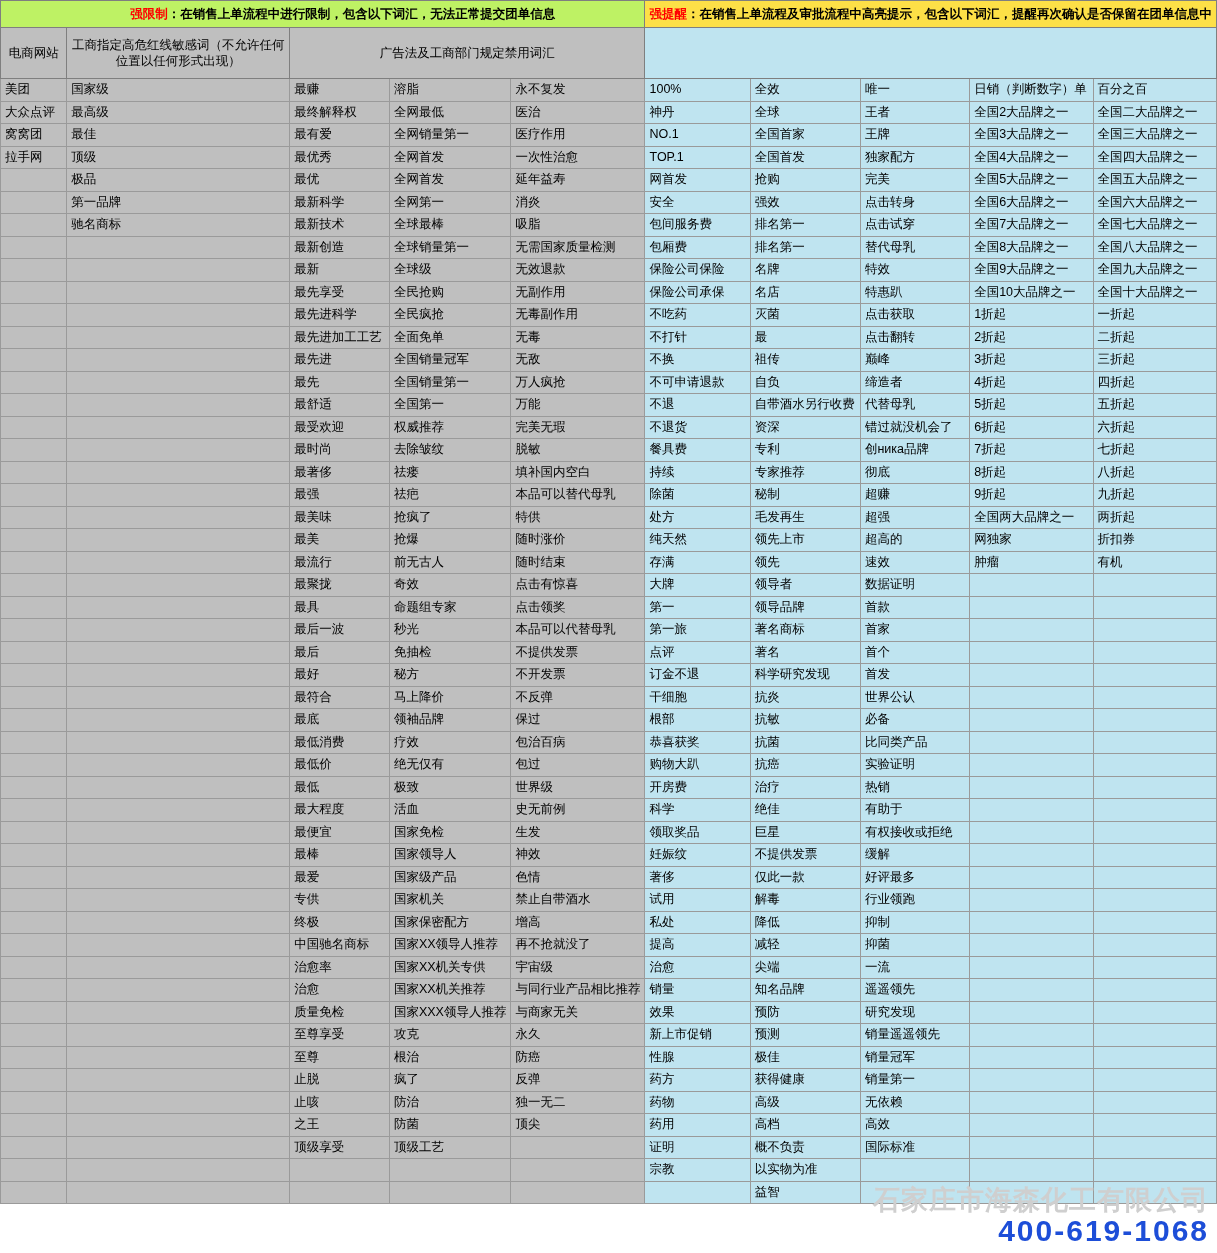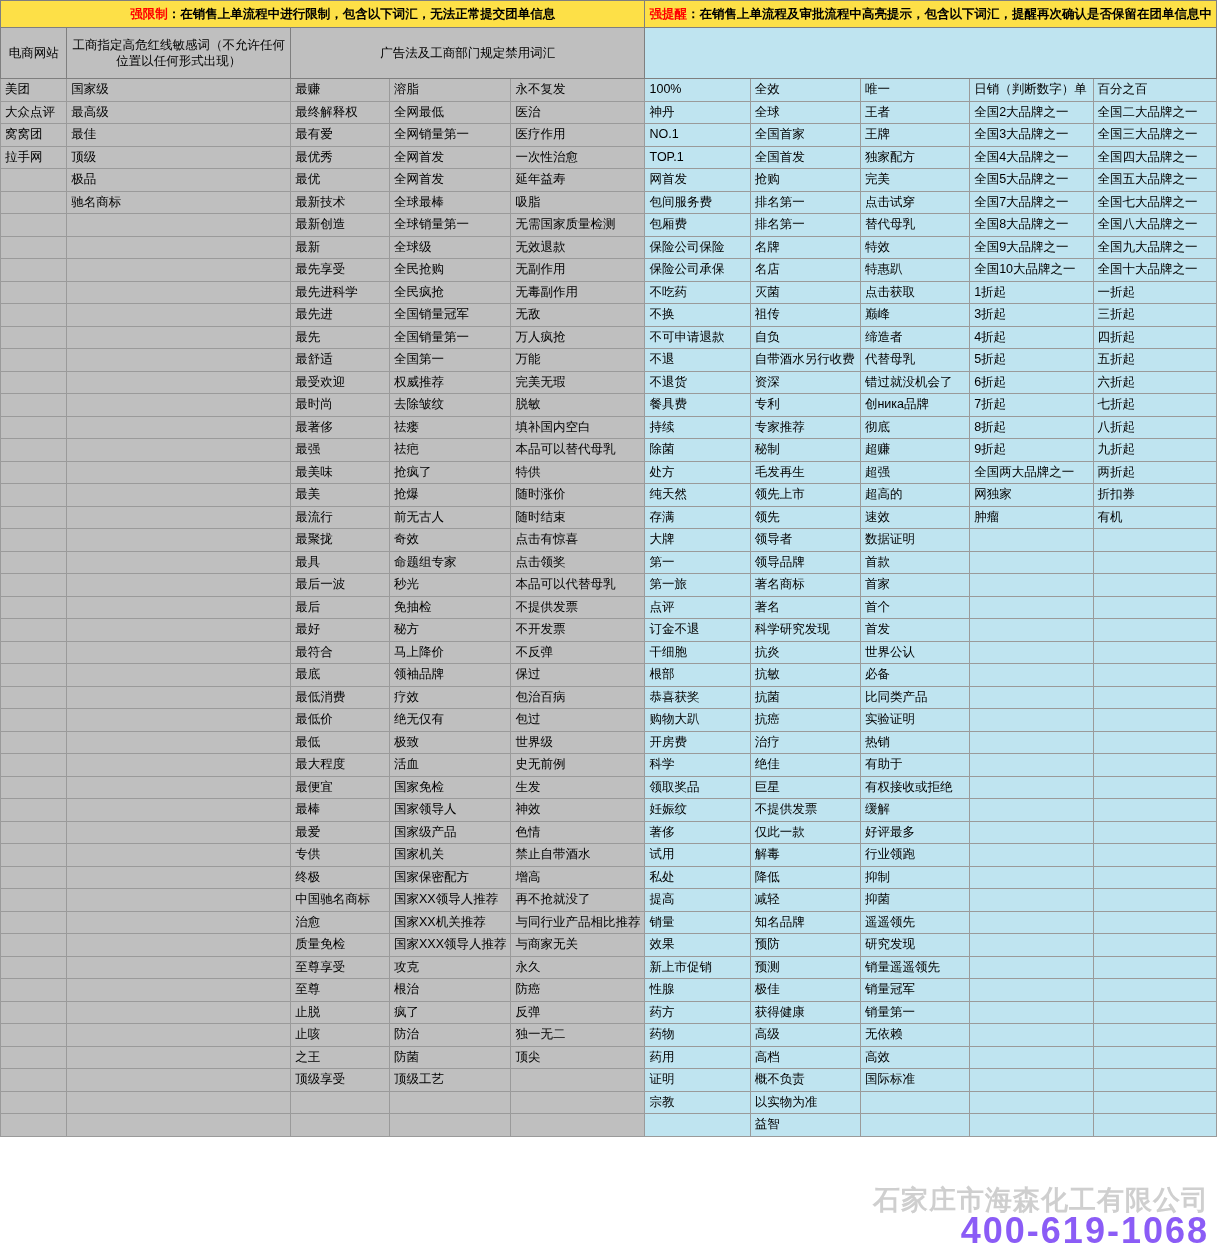--- a/index.html
+++ b/index.html
@@ -4,40 +4,40 @@
 <style>
   html,body{margin:0;padding:0;background:#ffffff;}
   body{font-family:"Liberation Sans","DejaVu Sans",sans-serif;}
   #sheet{position:relative;width:1217px;height:1253px;overflow:hidden;}
   table{border-collapse:collapse;table-layout:fixed;}
   td{font-size:12.5px;color:#000;padding:0 4px;height:21.5px;line-height:21.5px;
      white-space:nowrap;overflow:hidden;vertical-align:middle;}
 
   
   .banner{height:26px;line-height:26px;font-size:12.5px;font-weight:bold;text-align:center;}
-  .banner-left{background:#fde047;border:1px solid #7f7f7f;padding-left:44px;}
+  .banner-left{background:#bef264;border:1px solid #7f7f7f;padding-left:44px;}
   .banner-right{background:#fde047;border:1px solid #7f7f7f;}
   .red{color:#ff0000;}
 
   
   .hdr{background:#bfbfbf;border:1px solid #7f7f7f;text-align:center;font-size:12.5px;
        height:46px;line-height:16px;white-space:normal;padding:2px 3px;}
   .hdr-blue{background:#bfe4f0;border:1px solid #7f7f7f;text-align:center;font-size:12.5px;
        height:46px;line-height:16px;white-space:normal;padding:2px 3px;}
 
   
   .g{background:#bfbfbf;border-right:1px solid #9a9a9a;border-bottom:1px solid #9a9a9a;}
   .b{background:#bfe4f0;border-right:1px solid #9a9a9a;border-bottom:1px solid #9a9a9a;}
   .g.first{border-left:1px solid #9a9a9a;}
   .b.first{border-left:1px solid #a3a3a3;}
 
   
   .wm{position:absolute;right:8px;bottom:6px;text-align:right;pointer-events:none;}
   .wm .l1{font-size:27px;color:#cfcfcf;font-weight:bold;line-height:30px;letter-spacing:1px;}
-  .wm .l2{font-size:36px;color:#8b5cf6;font-weight:bold;line-height:32px;letter-spacing:2px;}
+  .wm .l2{font-size:30px;color:#1d4ed8;font-weight:bold;line-height:32px;letter-spacing:2px;}
 </style>
 </head>
 <body>
 
 <div id="sheet">
 
   <table id="grid">
     <colgroup>
       <col style="width:67px">
         <col style="width:238px">
@@ -116,20 +116,32 @@
           <td class="g">全网首发</td>
           <td class="g">延年益寿</td>
           <td class="b first">网首发</td>
           <td class="b">抢购</td>
           <td class="b">完美</td>
           <td class="b">全国5大品牌之一</td>
           <td class="b">全国五大品牌之一</td>
         </tr>
         <tr>
           <td class="g first"></td>
+          <td class="g">第一品牌</td>
+          <td class="g">最新科学</td>
+          <td class="g">全网第一</td>
+          <td class="g">消炎</td>
+          <td class="b first">安全</td>
+          <td class="b">强效</td>
+          <td class="b">点击转身</td>
+          <td class="b">全国6大品牌之一</td>
+          <td class="b">全国六大品牌之一</td>
+        </tr>
+        <tr>
+          <td class="g first"></td>
           <td class="g">驰名商标</td>
           <td class="g">最新技术</td>
           <td class="g">全球最棒</td>
           <td class="g">吸脂</td>
           <td class="b first">包间服务费</td>
           <td class="b">排名第一</td>
           <td class="b">点击试穿</td>
           <td class="b">全国7大品牌之一</td>
           <td class="b">全国七大品牌之一</td>
         </tr>
@@ -177,20 +189,32 @@
           <td class="g">无毒副作用</td>
           <td class="b first">不吃药</td>
           <td class="b">灭菌</td>
           <td class="b">点击获取</td>
           <td class="b">1折起</td>
           <td class="b">一折起</td>
         </tr>
         <tr>
           <td class="g first"></td>
           <td class="g"></td>
+          <td class="g">最先进加工工艺</td>
+          <td class="g">全面免单</td>
+          <td class="g">无毒</td>
+          <td class="b first">不打针</td>
+          <td class="b">最</td>
+          <td class="b">点击翻转</td>
+          <td class="b">2折起</td>
+          <td class="b">二折起</td>
+        </tr>
+        <tr>
+          <td class="g first"></td>
+          <td class="g"></td>
           <td class="g">最先进</td>
           <td class="g">全国销量冠军</td>
           <td class="g">无敌</td>
           <td class="b first">不换</td>
           <td class="b">祖传</td>
           <td class="b">巅峰</td>
           <td class="b">3折起</td>
           <td class="b">三折起</td>
         </tr>
         <tr>
@@ -501,20 +525,32 @@
           <td class="g">再不抢就没了</td>
           <td class="b first">提高</td>
           <td class="b">减轻</td>
           <td class="b">抑菌</td>
           <td class="b"></td>
           <td class="b"></td>
         </tr>
         <tr>
           <td class="g first"></td>
           <td class="g"></td>
+          <td class="g">治愈率</td>
+          <td class="g">国家XX机关专供</td>
+          <td class="g">宇宙级</td>
+          <td class="b first">治愈</td>
+          <td class="b">尖端</td>
+          <td class="b">一流</td>
+          <td class="b"></td>
+          <td class="b"></td>
+        </tr>
+        <tr>
+          <td class="g first"></td>
+          <td class="g"></td>
           <td class="g">治愈</td>
           <td class="g">国家XX机关推荐</td>
           <td class="g">与同行业产品相比推荐</td>
           <td class="b first">销量</td>
           <td class="b">知名品牌</td>
           <td class="b">遥遥领先</td>
           <td class="b"></td>
           <td class="b"></td>
         </tr>
         <tr>

